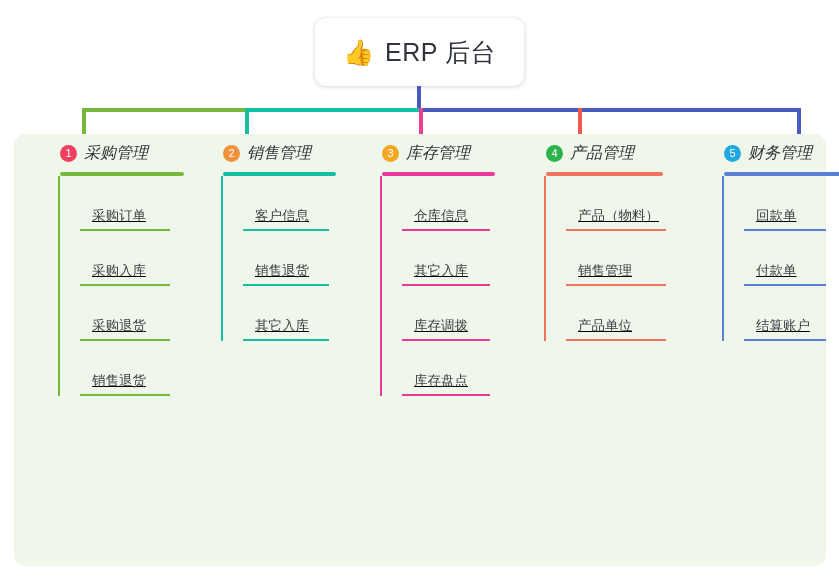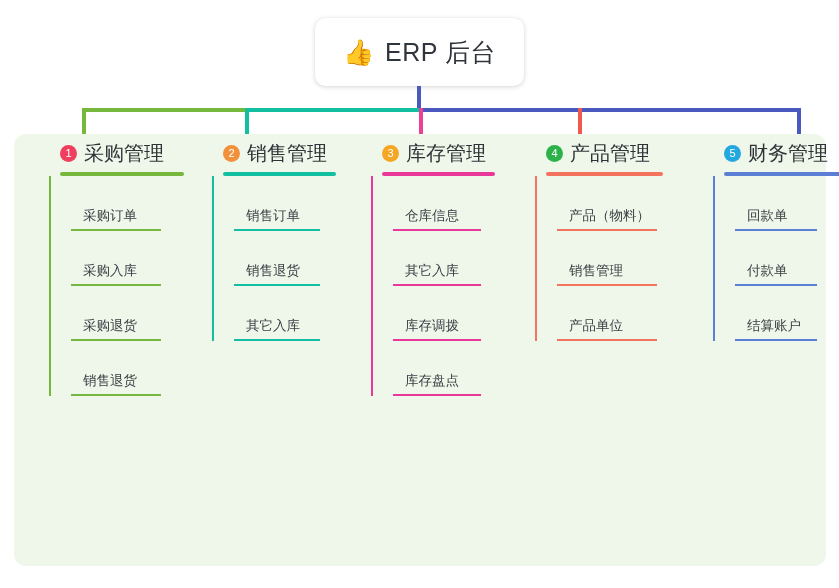--- a/index.html
+++ b/index.html
@@ -43,23 +43,23 @@
   }
 
   
   .col{position:absolute;top:0;}
   .col-head{display:flex;align-items:center;gap:7px;height:38px;padding-left:22px;box-sizing:border-box;}
   .badge{
     width:17px;height:17px;border-radius:50%;
     color:#ffffff;font-size:11px;line-height:17px;text-align:center;
     flex:0 0 auto;font-family:"Liberation Sans",sans-serif;
   }
-  .head-label{font-size:20px;color:#2f3339;white-space:nowrap;}
+  .head-label{font-size:16px;color:#2f3339;white-space:nowrap;font-style:italic;}
   .head-rule{height:4px;border-radius:2px;margin-left:22px;}
-  .items{position:relative;margin-left:11px;padding-left:22px;box-sizing:border-box;}
+  .items{position:relative;margin-left:20px;padding-left:22px;box-sizing:border-box;text-decoration:underline;}
   .spine{position:absolute;left:0;top:0;bottom:0;width:2px;}
   .item{
     position:relative;height:55px;display:flex;align-items:flex-end;
     box-sizing:border-box;
   }
   .item-label{font-size:13.5px;color:#3a3f45;white-space:nowrap;padding-bottom:6px;padding-left:12px;}
   .item-rule{position:absolute;left:0;bottom:0;height:2px;}
 </style>
 </head>
 <body>
@@ -110,21 +110,21 @@
       </div>
       <div class="col" style="left: 187px;">
         <div class="col-head">
           <span class="badge" style="background: rgb(242, 145, 60);">2</span>
           <span class="head-label">销售管理</span>
         </div>
         <div class="head-rule" style="width: 113px; background: rgb(18, 191, 160);"></div>
         <div class="items">
           <div class="spine" style="background: rgb(18, 191, 160);"></div>
           <div class="item">
-            <span class="item-label">销售订单</span>
+            <span class="item-label">客户信息</span>
             <div class="item-rule" style="width: 86px; background: rgb(18, 191, 160);"></div>
           </div>
           <div class="item">
             <span class="item-label">销售退货</span>
             <div class="item-rule" style="width: 86px; background: rgb(18, 191, 160);"></div>
           </div>
           <div class="item">
             <span class="item-label">其它入库</span>
             <div class="item-rule" style="width: 86px; background: rgb(18, 191, 160);"></div>
           </div>

